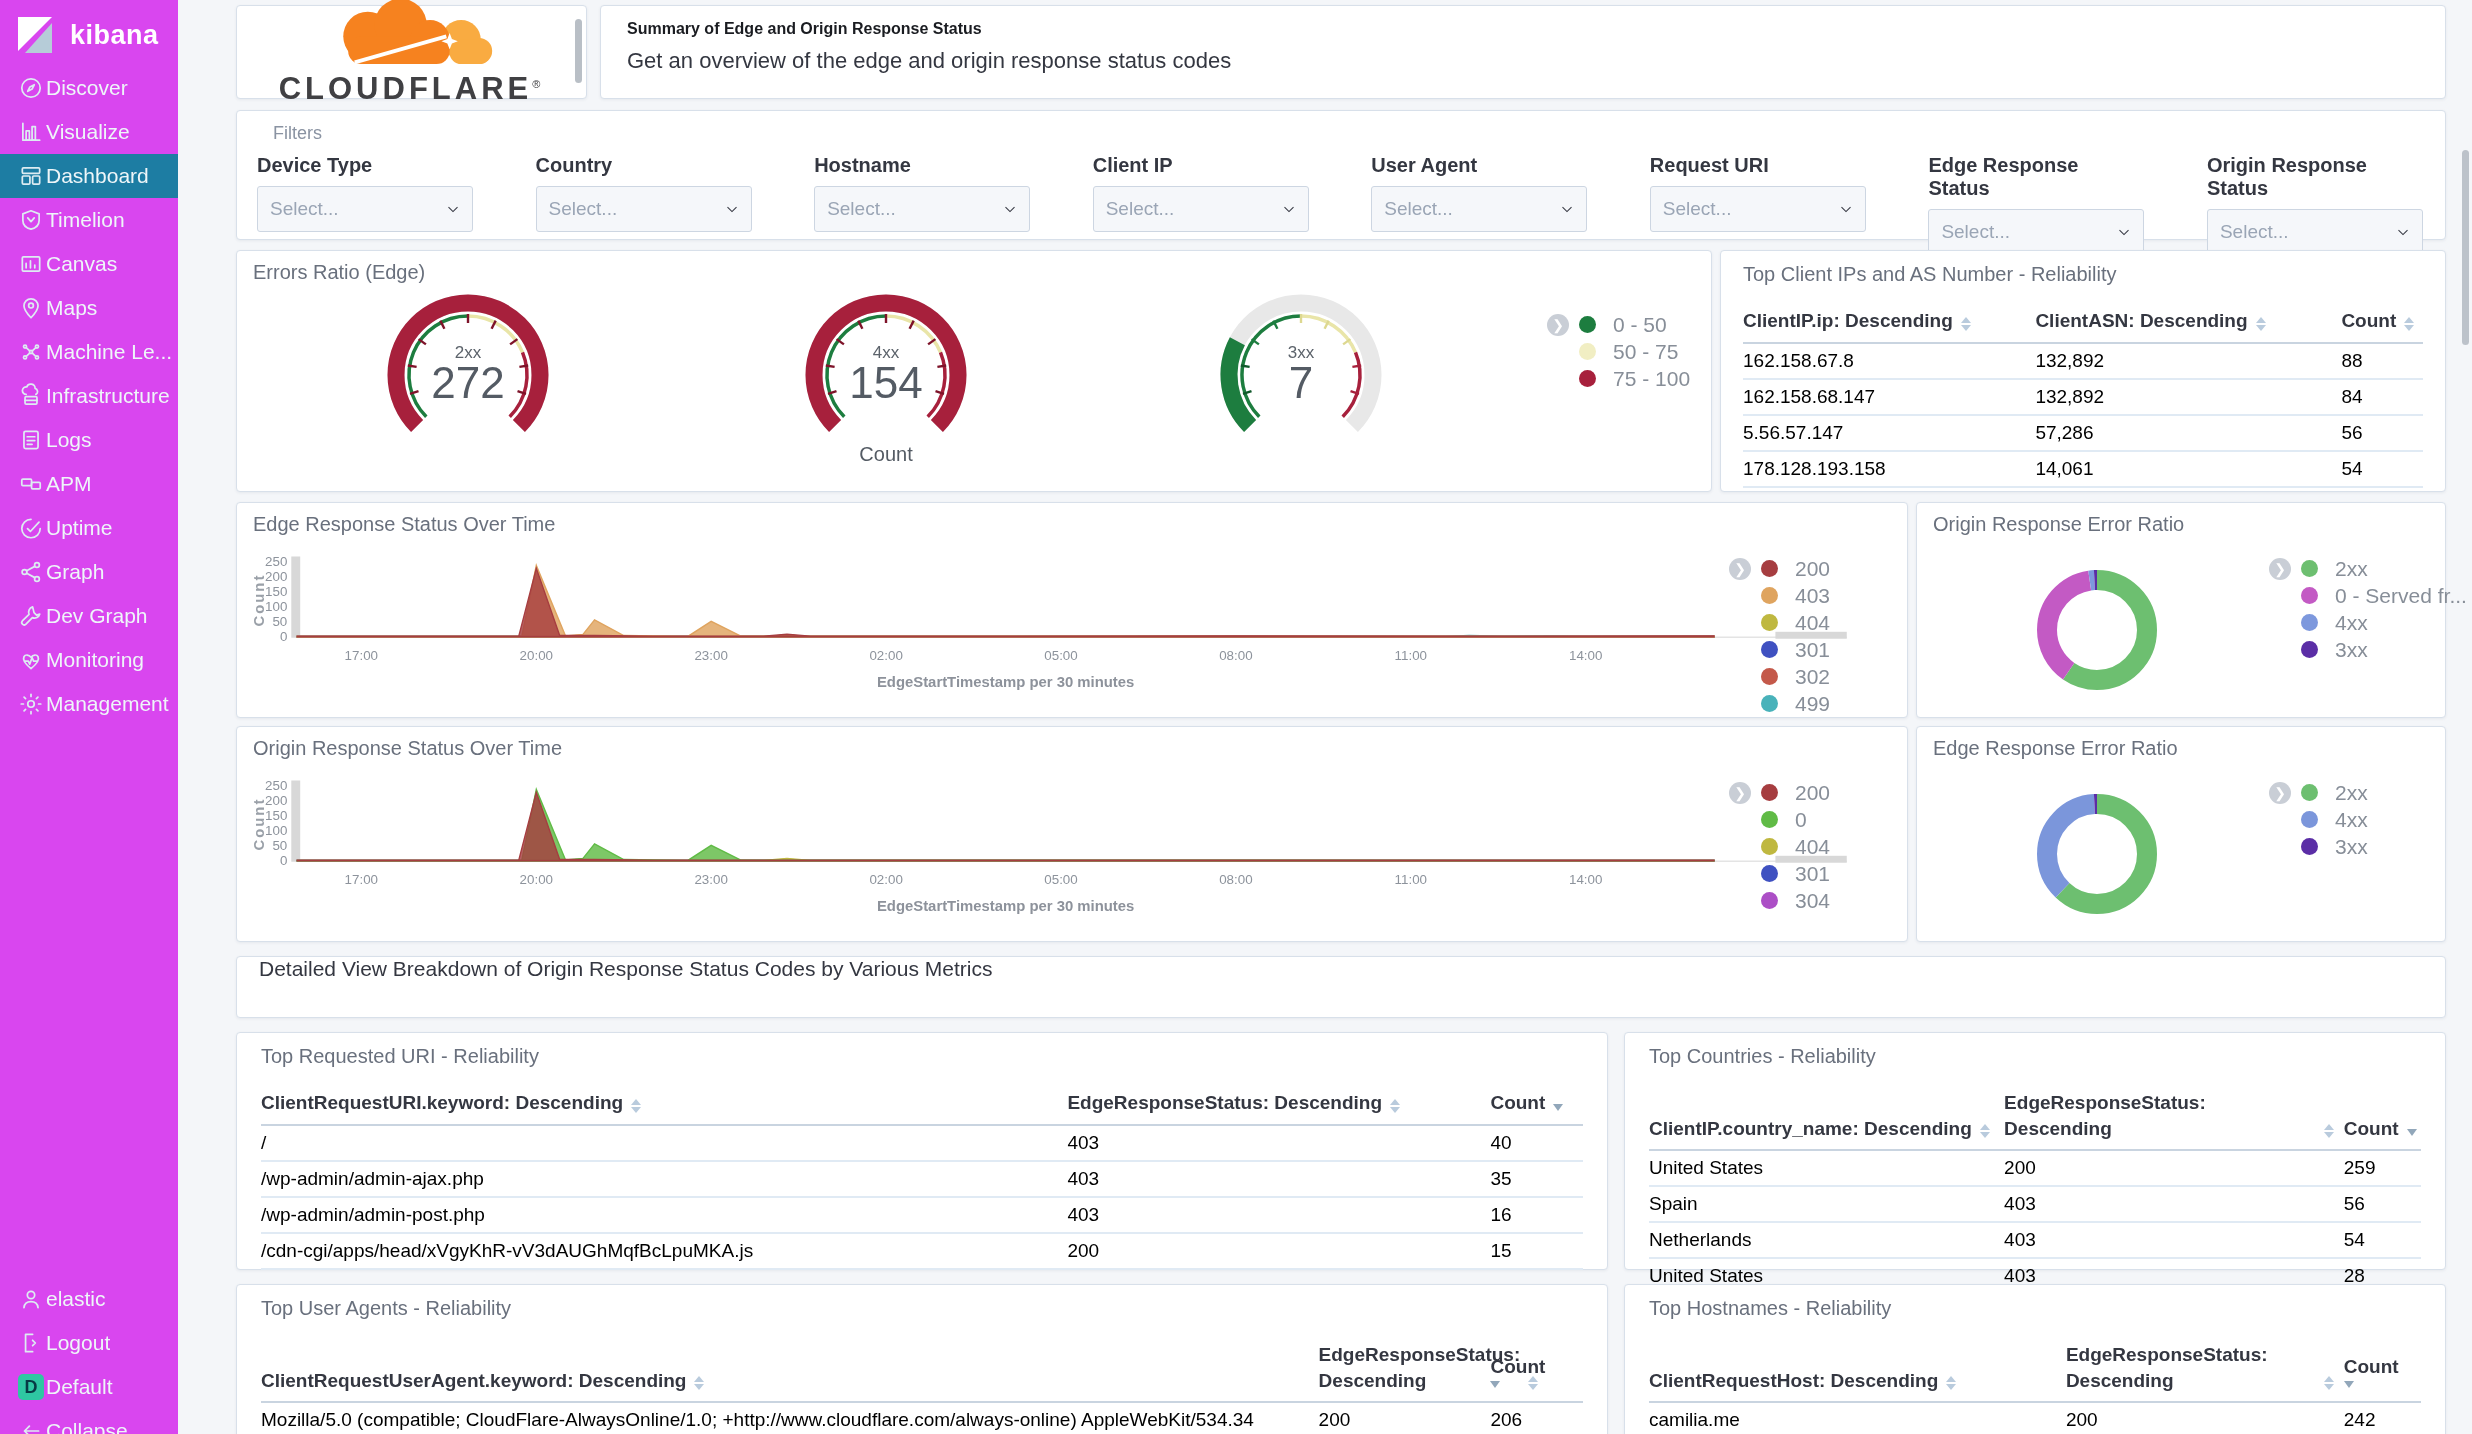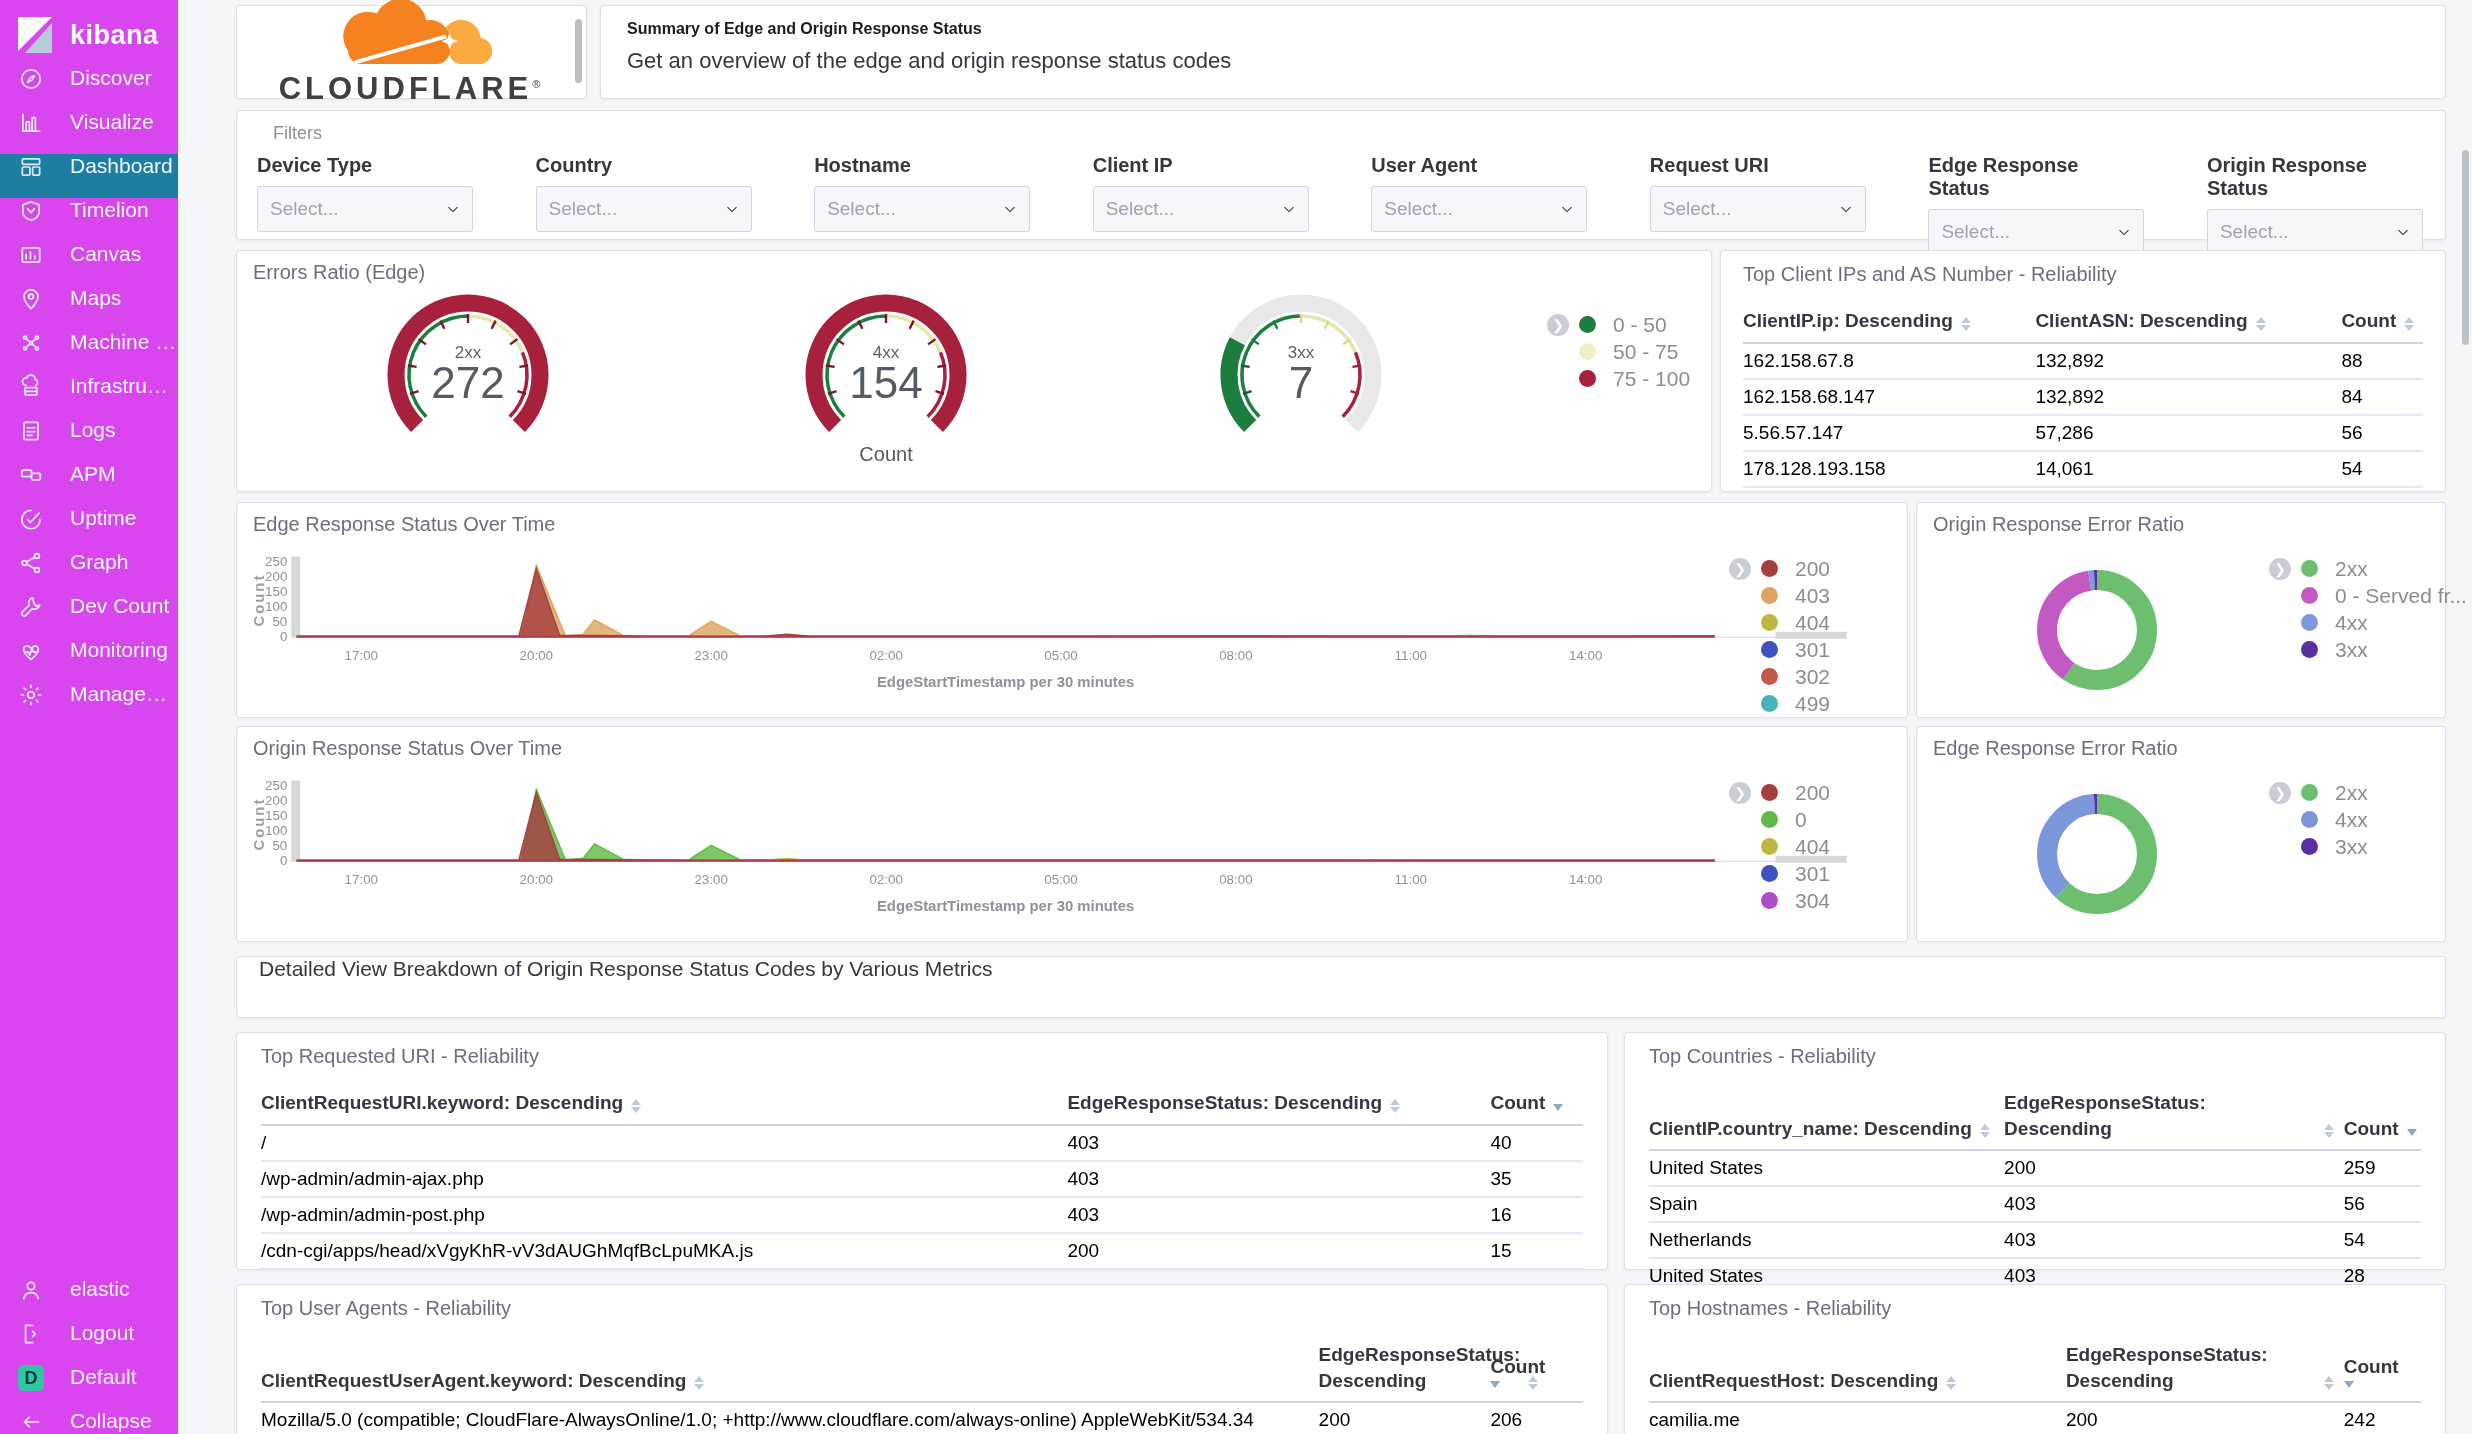--- a/index.html
+++ b/index.html
@@ -2,21 +2,21 @@
 <html><head>
 <meta charset="utf-8">
 <style>
   html,body{margin:0;padding:0;background:#f4f6f9;font-family:"Liberation Sans","DejaVu Sans",sans-serif;}
   .app{position:relative;width:2472px;height:1434px;overflow:hidden;background:#f4f6f9;}
   
   .sidebar{position:absolute;left:0;top:0;width:178px;height:1434px;background:#d946ef;color:#e8f2f6;z-index:5;}
   .brand{display:flex;align-items:center;gap:14px;padding:14px 14px 10px 14px;}
   .brand svg{display:block}
   .brand-name{font-size:27px;font-weight:bold;color:#fff;letter-spacing:.5px}
-  .nav-item{display:flex;gap:26px;height:44px;padding-left:18px;cursor:pointer;white-space:nowrap;overflow:hidden}
+  .nav-item{display:flex;align-items:center;gap:2px;height:44px;padding-left:18px;cursor:pointer;white-space:nowrap;overflow:hidden}
   .nav-item.active{background:#1d7da3;}
   .nav-icon{width:26px;height:26px;flex:0 0 26px;color:#ddecf2}
   .nav-icon svg{width:26px;height:26px;fill:none;stroke:currentColor;stroke-width:1.6;stroke-linecap:round;stroke-linejoin:round}
   .nav-label{font-size:21px;color:#eef6f9;overflow:hidden;text-overflow:ellipsis}
   .nav-footer{position:absolute;top:1277px;left:0;right:0}
   .space-badge{width:26px;height:26px;flex:0 0 26px;background:#2ec7a2;color:#073a44;border-radius:5px;font-size:18px;font-weight:bold;display:flex;align-items:center;justify-content:center}
   
   .panel{position:absolute;background:#fff;border:1px solid #d8e0ea;border-radius:4px;box-shadow:0 1px 3px rgba(40,60,80,.07);box-sizing:border-box}
   .panel-title{position:absolute;top:10px;left:16px;font-size:20px;color:#69707d;z-index:2}
   .p-logo{left:236px;top:5px;width:351px;height:94px}
@@ -183,21 +183,21 @@
               <circle cx="17.5" cy="5.5" r="2.2"></circle>
               <circle cx="17.5" cy="18.5" r="2.2"></circle>
               <path d="M8 10.8l7.5-4M8 13.2l7.5 4"></path>
             </svg></span>
           <span class="nav-label">Graph</span>
         </div>
         <div class="nav-item">
           <span class="nav-icon"><svg viewBox="0 0 24 24">
               <path d="M13.5 3.6a5 5 0 0 0-3.3 6.8L4 16.6a2.2 2.2 0 0 0 3.1 3.1l6.2-6.2a5 5 0 0 0 6.8-3.3l-3 1-2.3-2.3z"></path>
             </svg></span>
-          <span class="nav-label">Dev Count</span>
+          <span class="nav-label">Dev Graph</span>
         </div>
         <div class="nav-item">
           <span class="nav-icon"><svg viewBox="0 0 24 24">
               <path d="M12 20c-5.5-4.5-8-8-6.5-11C6.8 6.6 10 7 12 9.4 14 7 17.2 6.6 18.5 9 20 12 17.5 15.5 12 20z"></path>
               <path d="M6.5 13h3l1.3 2.8 2.2-6 1.4 3.2h3.1"></path>
             </svg></span>
           <span class="nav-label">Monitoring</span>
         </div>
         <div class="nav-item">
           <span class="nav-icon"><svg viewBox="0 0 24 24">

